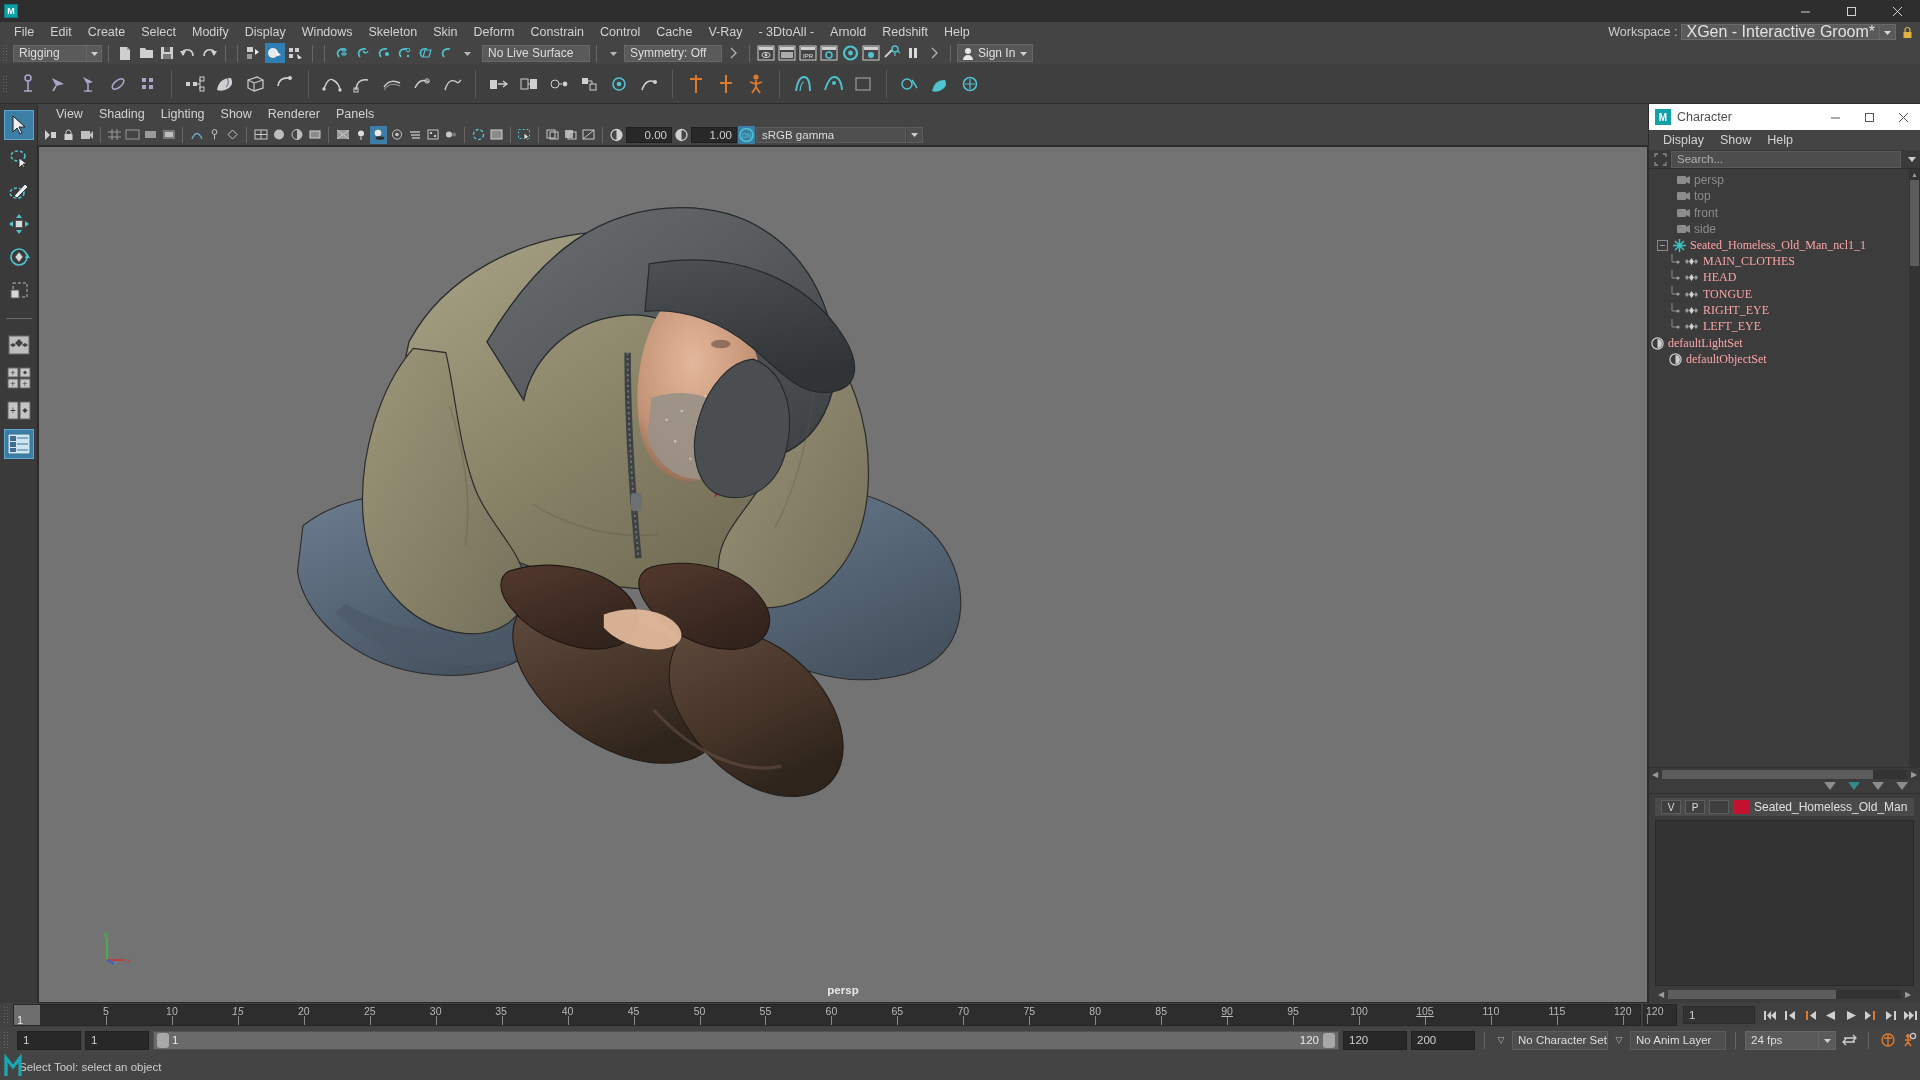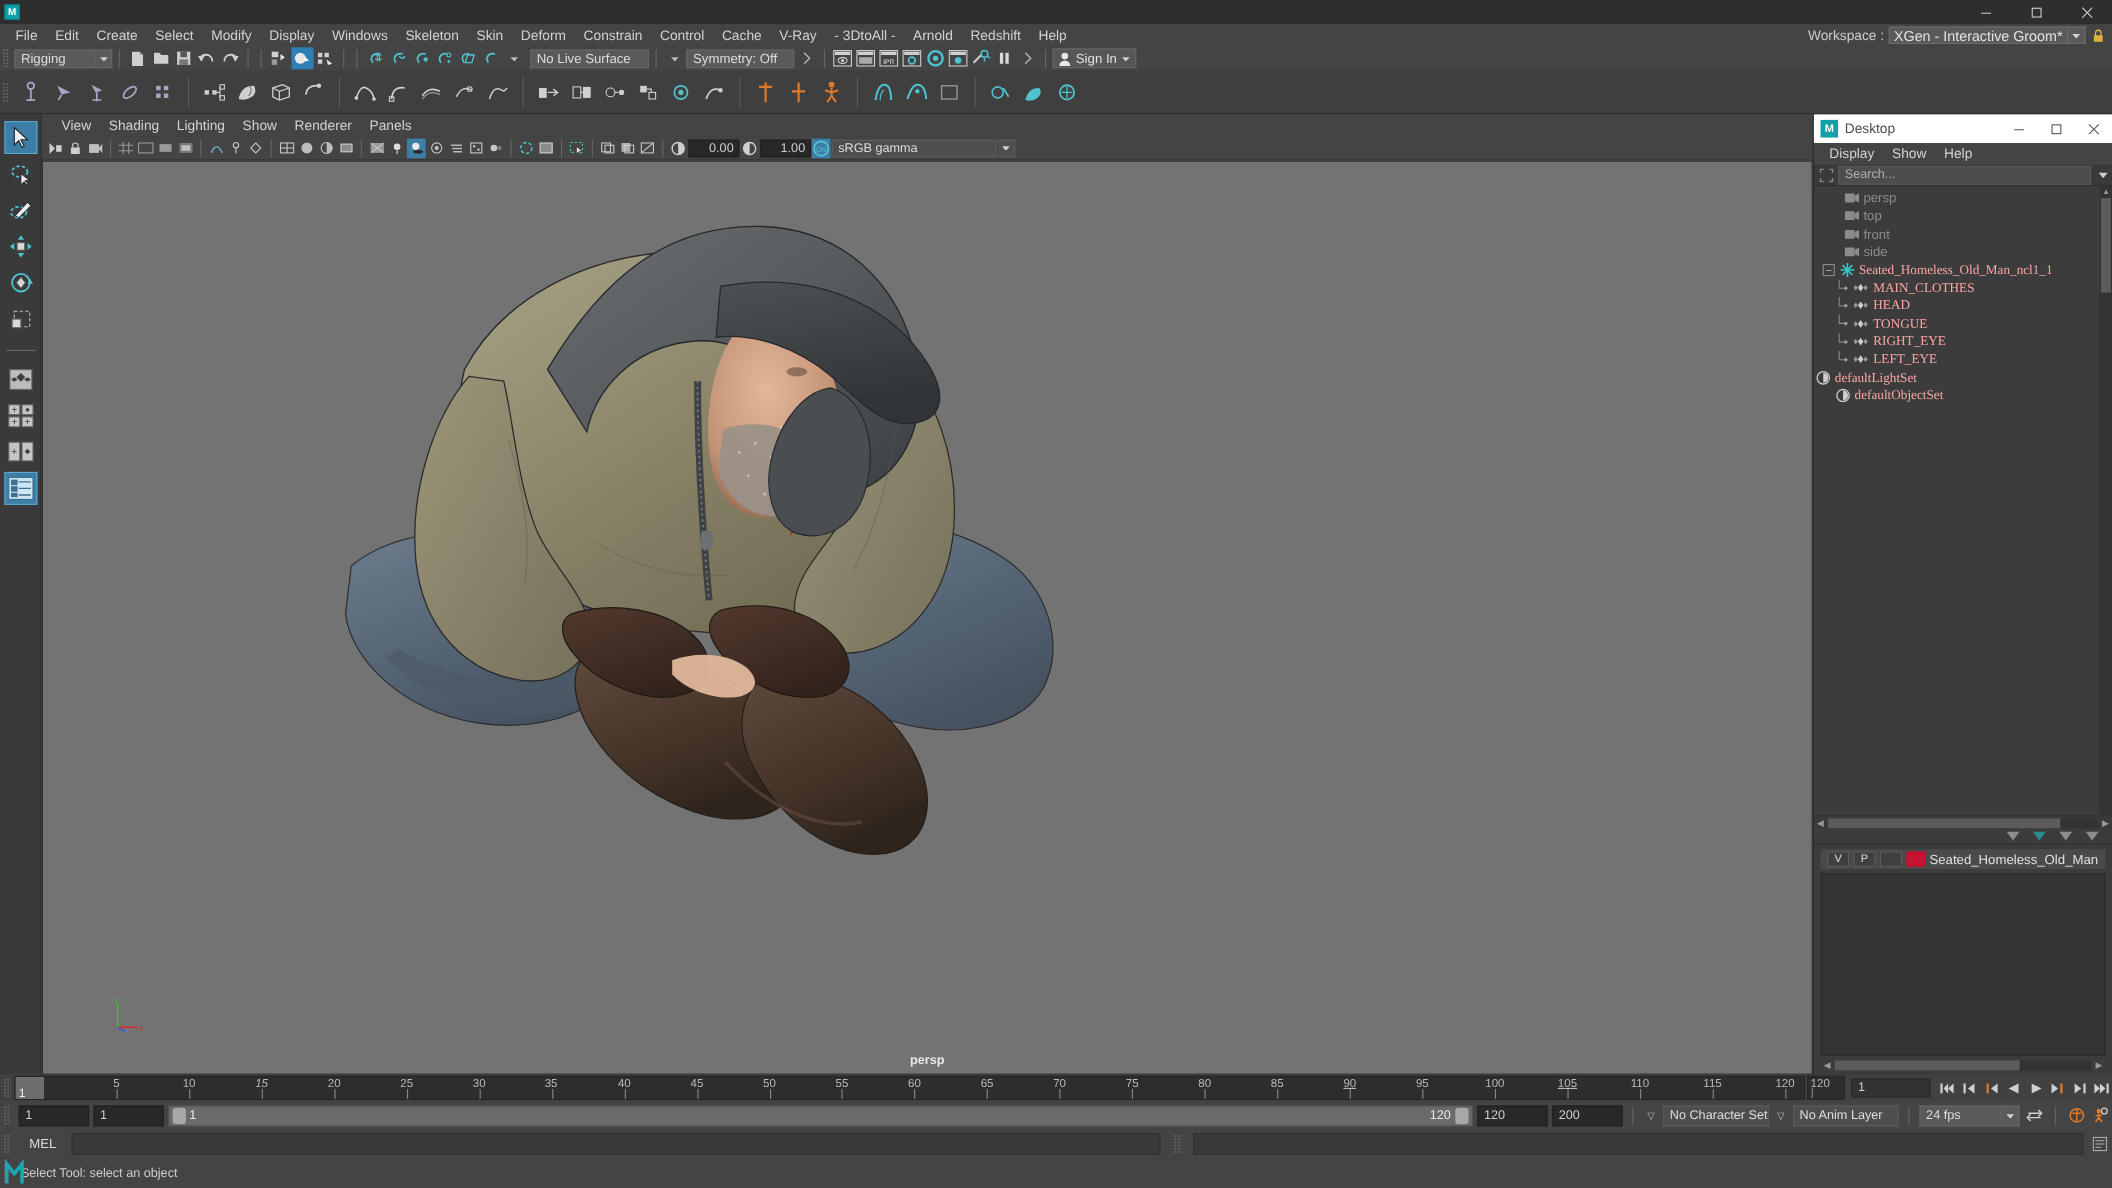--- a/index.html
+++ b/index.html
@@ -35,21 +35,21 @@
     height:20px; background:#444444; display:flex; align-items:center;
     padding-left:6px; flex:0 0 20px; position:relative;
   }
   .menu-item { padding:0 8px; line-height:20px; font-size:12.5px; color:#d2d2d2; white-space:nowrap; }
   .workspace-wrap {
     position:absolute; right:6px; top:0; height:20px; display:flex; align-items:center; gap:4px;
   }
   .workspace-label { font-size:12.5px; color:#cdcdcd; }
   .ws-select {
     background:#5a5a5a; border:1px solid #6a6a6a; height:16px; min-width:150px;
-    display:flex; align-items:center; padding:0 4px; font-size:13px; color:#e2e2e2;
+    display:flex; align-items:center; padding:0 4px; font-size:16px; color:#e2e2e2;
     position:relative;
   }
   .ws-arrow {
     width:16px;height:16px;background:#5a5a5a;display:flex;align-items:center;
     justify-content:center; border:1px solid #6a6a6a; border-left:none;
   }
   .lockicon { width:14px;height:16px;display:flex;align-items:center;justify-content:center; }
 
   
   .toolrow1 {
@@ -1129,21 +1129,21 @@
           </svg>
         </div>
 
         <div class="vp-cam-label">persp</div>
       </div>
     </div>
 
     <div class="rightdock">
       <div class="out-title">
         <div style="width:16px;height:16px;background:#10a0a8;display:flex;align-items:center;justify-content:center;color:#fff;font-size:10px;font-weight:bold">M</div>
-        <div class="out-title-txt">Desktop</div>
+        <div class="out-title-txt">Character</div>
         <div class="out-wbtns">
           <div class="out-wbtn">
             <svg width="11" height="11" viewBox="0 0 11 11">
                 <line x1="1" y1="6" x2="10" y2="6" stroke="#555" stroke-width="1"></line>
               </svg>
           </div>
           <div class="out-wbtn">
             <svg width="11" height="11" viewBox="0 0 11 11">
                 <rect x="1.5" y="1.5" width="8" height="8" fill="none" stroke="#555" stroke-width="1"></rect>
               </svg>
@@ -1492,35 +1492,20 @@
     </div>
     <div class="pbtn">
       <svg width="17" height="17" viewBox="0 0 17 17">
           <circle cx="11" cy="4" r="2.6" fill="none" stroke="#cfcfcf" stroke-width="1.2"></circle>
           <circle cx="6" cy="4" r="2" fill="#e07a2a"></circle>
           <path d="M6 6 v6 M3 14 l3 -4 3 4 M3 8 h6" stroke="#e07a2a" stroke-width="1.4" fill="none"></path>
         </svg>
     </div>
   </div>
 
-  <div class="cmdbar">
-    <div class="grip"></div>
-    <div class="mel-lbl">MEL</div>
-    <div class="cmd-input"></div>
-    <div class="cmd-icon">
-      <div class="grip" style="margin:0"></div>
-    </div>
-    <div class="cmd-out"></div>
-    <div class="cmd-icon">
-      <svg width="14" height="14" viewBox="0 0 14 14">
-          <rect x="1" y="1" width="12" height="12" fill="none" stroke="#b0b0b0"></rect>
-          <path d="M3 4 h8 M3 7 h8 M3 10 h5" stroke="#b0b0b0" stroke-width="1"></path>
-        </svg>
-    </div>
-  </div>
 
   <div class="statusbar">
     <div class="grip"></div>
     <div class="status-text">Select Tool: select an object</div>
   </div>
 
   <div class="mayalogo">
     <svg width="28" height="24" viewBox="0 0 28 24">
       <path d="M2 22 V4 l7 9 7 -9 v18" fill="none" stroke="#19a7b2" stroke-width="3.2"></path>
     </svg>

